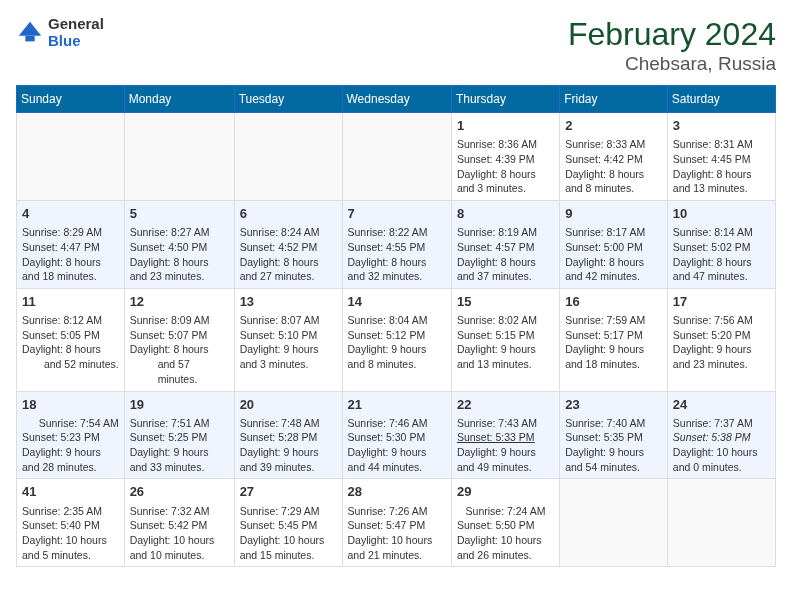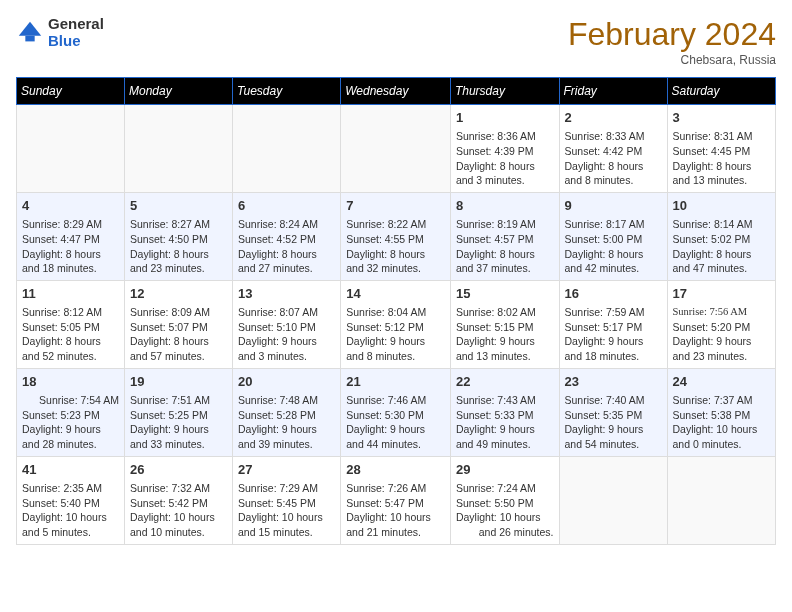--- a/index.html
+++ b/index.html
@@ -39,36 +39,35 @@
     .logo-icon {
       width: 28px;
       height: 28px;
     }
     .title-block {
       text-align: right;
     }
     .month-year {
       font-size: 32px;
       font-weight: 300;
-      color: #a16207;
+      color: #14532d;
       margin-left: 33px;
     }
     .location {
-      font-size: 12px;
+      font-size: 19px;
       color: #555;
     }
     .calendar {
       width: 100%;
       border-collapse: collapse;
       font-size: 11px;
     }
     .calendar thead tr {
-      background-color: #000000;
+      background-color: #0369a1;
       color: #fff;
-      font-style: italic;
     }
     .calendar thead th {
       padding: 6px 4px;
       text-align: left;
       font-weight: normal;
       font-size: 12px;
       border: 1px solid #2266cc;
     }
     .calendar tbody tr {
       border-bottom: 1px solid #ccc;
@@ -206,28 +205,28 @@
           <span style="display: block;">Daylight: 8 hours</span>
           <span style="display: block;">and 47 minutes.</span>
         </td>
       </tr>
       <tr>
         <td>
           <span class="day-num">11</span>
           <span style="display: block;">Sunrise: 8:12 AM</span>
           <span style="display: block;">Sunset: 5:05 PM</span>
           <span style="display: block;">Daylight: 8 hours</span>
-          <span style="display: block;">and 52 minutes.</span>
+          <span style="display: block; text-align: right;">and 52 minutes.</span>
         </td>
         <td>
           <span class="day-num">12</span>
           <span style="display: block;">Sunrise: 8:09 AM</span>
           <span style="display: block;">Sunset: 5:07 PM</span>
           <span style="display: block;">Daylight: 8 hours</span>
-          <span style="display: block;">and 57 minutes.</span>
+          <span style="display: block; margin-left: 28px;">and 57 minutes.</span>
         </td>
         <td>
           <span class="day-num">13</span>
           <span style="display: block;">Sunrise: 8:07 AM</span>
           <span style="display: block;">Sunset: 5:10 PM</span>
           <span style="display: block;">Daylight: 9 hours</span>
           <span style="display: block;">and 3 minutes.</span>
         </td>
         <td>
           <span class="day-num">14</span>
@@ -245,21 +244,21 @@
         </td>
         <td>
           <span class="day-num">16</span>
           <span style="display: block;">Sunrise: 7:59 AM</span>
           <span style="display: block;">Sunset: 5:17 PM</span>
           <span style="display: block;">Daylight: 9 hours</span>
           <span style="display: block;">and 18 minutes.</span>
         </td>
         <td>
           <span class="day-num">17</span>
-          <span style="display: block; font-family: Liberation Serif, serif;">Sunrise: 7:56 AM</span>
+          <span style="display: block;">Sunrise: 7:56 AM</span>
           <span style="display: block;">Sunset: 5:20 PM</span>
           <span style="display: block;">Daylight: 9 hours</span>
           <span style="display: block;">and 23 minutes.</span>
         </td>
       </tr>
       <tr class="alt-row">
         <td>
           <span class="day-num">18</span>
           <span style="display: block; text-align: right;">Sunrise: 7:54 AM</span>
           <span style="display: block;">Sunset: 5:23 PM</span>
@@ -283,35 +282,35 @@
         <td>
           <span class="day-num">21</span>
           <span style="display: block;">Sunrise: 7:46 AM</span>
           <span style="display: block;">Sunset: 5:30 PM</span>
           <span style="display: block;">Daylight: 9 hours</span>
           <span style="display: block;">and 44 minutes.</span>
         </td>
         <td>
           <span class="day-num">22</span>
           <span style="display: block;">Sunrise: 7:43 AM</span>
-          <span style="display: block;">Sunset: 5:33 PM</span>
+          <span style="display: block; text-decoration: underline;">Sunset: 5:33 PM</span>
           <span style="display: block;">Daylight: 9 hours</span>
           <span style="display: block;">and 49 minutes.</span>
         </td>
         <td>
           <span class="day-num">23</span>
           <span style="display: block;">Sunrise: 7:40 AM</span>
           <span style="display: block;">Sunset: 5:35 PM</span>
           <span style="display: block;">Daylight: 9 hours</span>
           <span style="display: block;">and 54 minutes.</span>
         </td>
         <td>
           <span class="day-num">24</span>
           <span style="display: block;">Sunrise: 7:37 AM</span>
-          <span style="display: block;">Sunset: 5:38 PM</span>
+          <span style="display: block; font-style: italic;">Sunset: 5:38 PM</span>
           <span style="display: block;">Daylight: 10 hours</span>
           <span style="display: block;">and 0 minutes.</span>
         </td>
       </tr>
       <tr>
         <td>
           <span class="day-num">41</span>
           <span style="display: block;">Sunrise: 2:35 AM</span>
           <span style="display: block;">Sunset: 5:40 PM</span>
           <span style="display: block;">Daylight: 10 hours</span>
@@ -333,22 +332,22 @@
         </td>
         <td>
           <span class="day-num">28</span>
           <span style="display: block;">Sunrise: 7:26 AM</span>
           <span style="display: block;">Sunset: 5:47 PM</span>
           <span style="display: block;">Daylight: 10 hours</span>
           <span style="display: block;">and 21 minutes.</span>
         </td>
         <td>
           <span class="day-num">29</span>
-          <span style="display: block;">Sunrise: 7:24 AM</span>
+          <span style="display: block; text-align: center;">Sunrise: 7:24 AM</span>
           <span style="display: block;">Sunset: 5:50 PM</span>
           <span style="display: block;">Daylight: 10 hours</span>
-          <span style="display: block; text-align: right;">and 26 minutes.</span>
+          <span style="display: block;">and 26 minutes.</span>
         </td>
         <td class="cell-empty"></td>
         <td class="cell-empty"></td>
       </tr>
     </tbody>
 </table>
 
 </body></html>

